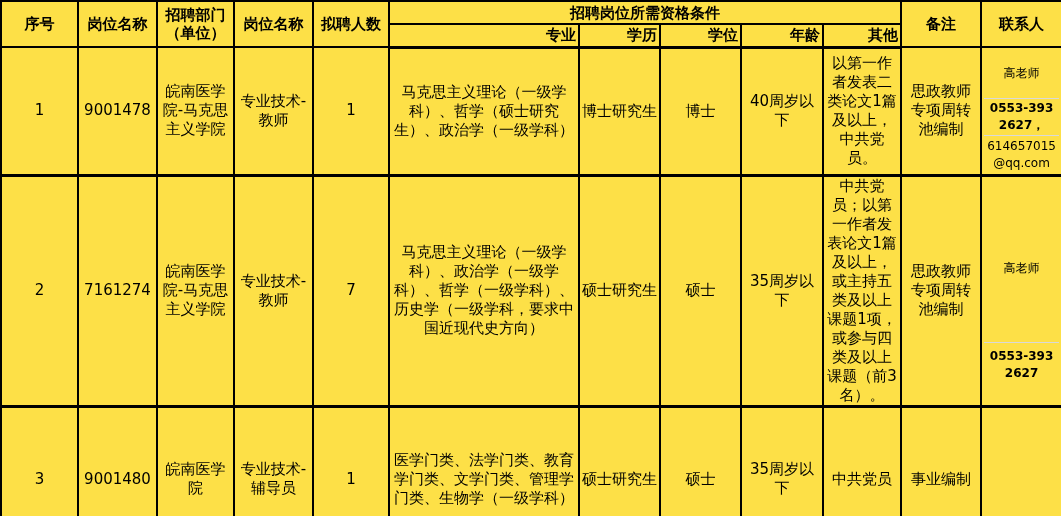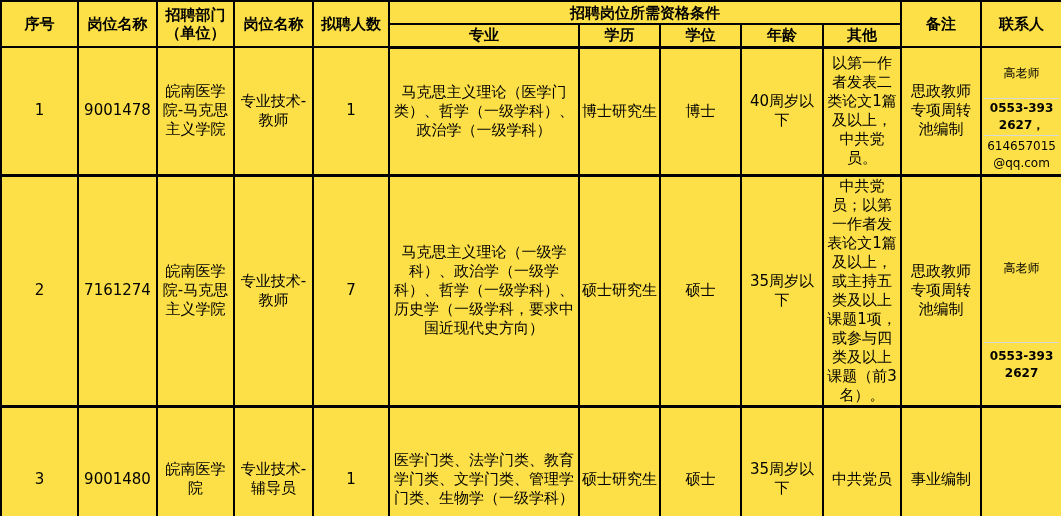--- a/index.html
+++ b/index.html
@@ -21,21 +21,21 @@
     font-size: 15px;
     line-height: 19px;
     text-align: center;
     vertical-align: middle;
     padding: 0 2px;
     word-break: break-all;
     overflow: hidden;
   }
   table.recruit thead th { font-weight: bold; line-height: 18px; }
   
-  table.recruit thead tr.sub-header th { border-bottom: 3px solid #000000; }
+  table.recruit thead tr.sub-header th { border-bottom: 3px solid #000000; text-align: right; }
   table.recruit tbody tr td { border-top: 1px solid #f97316; border-bottom: 3px solid #000000; }
   tr.hdr-top { height: 23px; }
   tr.sub-header { height: 23px; }
   tr.row-1 { height: 128px; }
   tr.row-2 { height: 196px; }
   tr.row-3 { height: 146px; }
 
   td.contact-td { padding: 0; }
   .contact-stack { display: flex; flex-direction: column; width: 100%; }
   .stack-r1 { height: 125px; }
@@ -89,21 +89,21 @@
         <th>其他</th>
       </tr>
     </thead>
     <tbody>
       <tr class="row-1">
         <td>1</td>
         <td>9001478</td>
         <td>皖南医学院-马克思主义学院</td>
         <td>专业技术-教师</td>
         <td>1</td>
-        <td>马克思主义理论（医学门类）、哲学（一级学科）、政治学（一级学科）</td>
+        <td>马克思主义理论（一级学科）、哲学（硕士研究生）、政治学（一级学科）</td>
         <td>博士研究生</td>
         <td>博士</td>
         <td>40周岁以下</td>
         <td>以第一作者发表二类论文1篇及以上，中共党员。</td>
         <td>思政教师专项周转池编制</td>
         <td class="contact-td">
           <div class="contact-stack stack-r1">
             <div class="contact-sec sec-name-r1">高老师</div>
             <div class="contact-sec sec-phone-r1">0553-3932627，</div>
             <div class="contact-sec sec-email-r1">614657015@qq.com</div>

